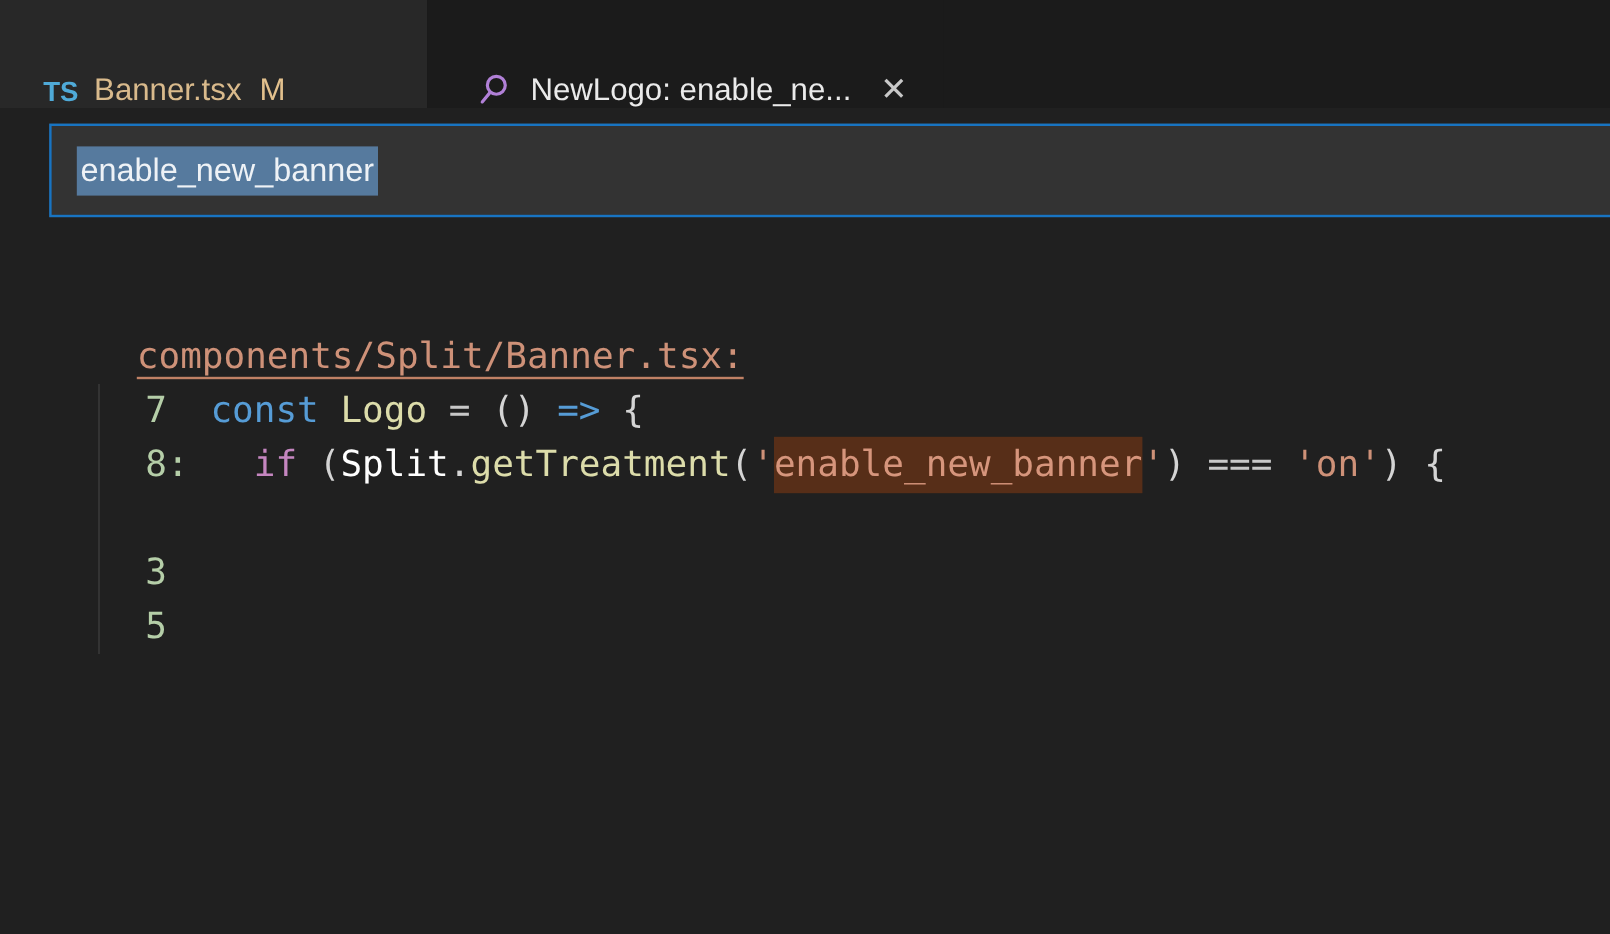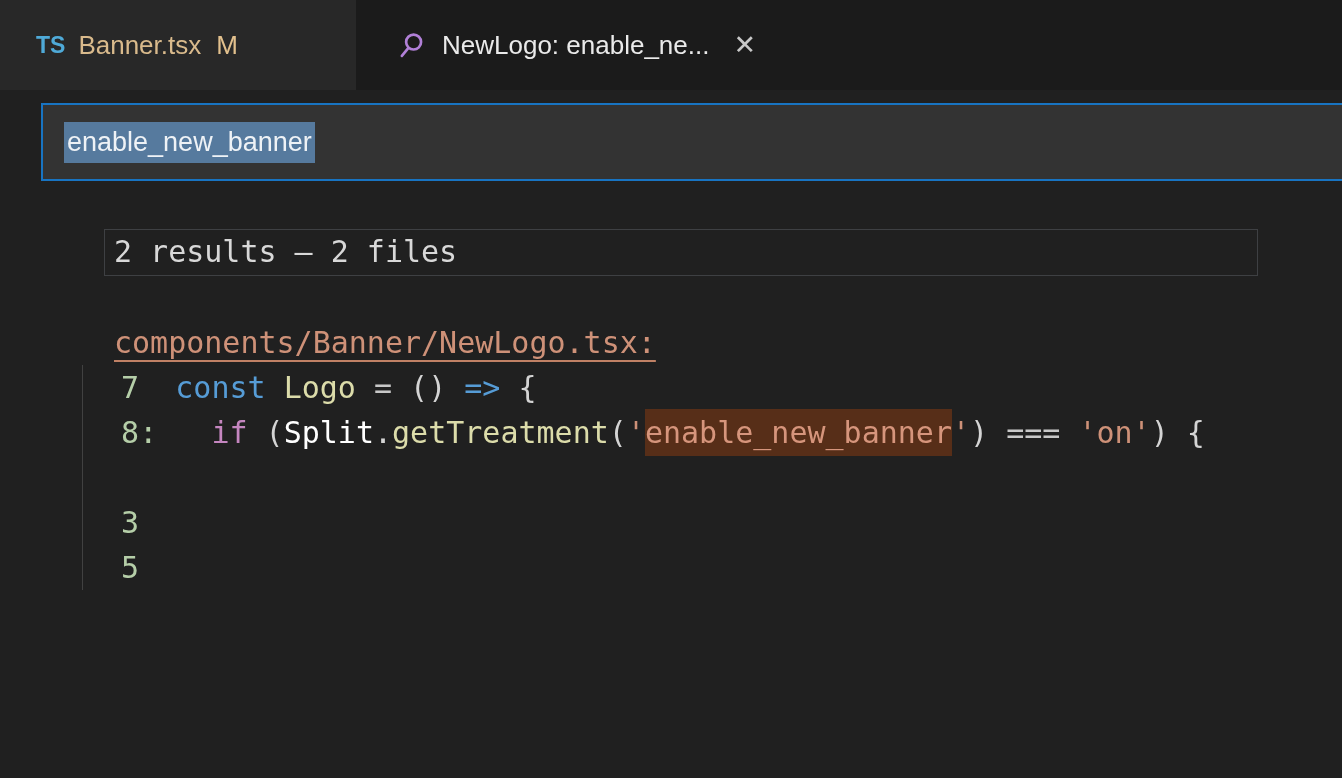--- a/index.html
+++ b/index.html
@@ -3,21 +3,21 @@
 <meta charset="utf-8">
 <style>
   html,body{margin:0;padding:0}
   body{
     width:1342px;height:778px;overflow:hidden;position:relative;
     background:#202020;font-family:"Liberation Sans",sans-serif;
     -webkit-font-smoothing:antialiased;
   }
   
   .tabbar{position:absolute;top:0;left:0;right:0;height:90px;background:#1b1b1b;display:flex}
-  .tab{display:flex;align-items:center;height:100%;box-sizing:border-box;cursor:default}
+  .tab{display:flex;align-items:flex-end;height:100%;box-sizing:border-box;cursor:default}
   .tab-inactive{background:#282828;width:356px;padding-left:36px}
   .tab-active{background:#1b1b1b;padding-left:40px;padding-right:30px}
   .ts-icon{color:#4faad8;font-weight:700;font-size:23px}
   .tab-label{font-size:26px;white-space:nowrap}
   .tab-inactive .tab-label{color:#d9ba8c;margin-left:13px}
   .badge-m{color:#e2c08d;font-size:26px;margin-left:15px;font-weight:400}
   .tab-active .tab-label{color:#eaeaea;margin-left:14px}
   .close-x{color:#c8c8c8;font-size:27px;margin-left:24px;font-weight:300}
   .search-icon{display:inline-block;width:32px;height:32px}
   
@@ -83,26 +83,23 @@
     <span class="tab-label">NewLogo: enable_ne...</span>
     <span class="close-x">✕</span>
   </div>
 </div>
 
 <div class="input-row" role="textbox">
   <span class="query-selected">enable_new_banner</span>
 </div>
 
 <div class="results">
-  <div class="summary-row">
-    <div class="summary-box">2 results — 2 files</div>
-  </div>
   <div class="spacer-row"></div>
   <div id="files-container">
-      <div class="file-heading"><span class="file-link">components/Banner/NewLogo.tsx:</span></div>
+      <div class="file-heading"><span class="file-link">components/Split/Banner.tsx:</span></div>
       <div class="file-block">
         <div class="code-line"><span class="c-num">  7  </span><span class="c-kw">const</span><span class="c-p"> </span><span class="c-fn">Logo</span><span class="c-p"> </span><span class="c-op">=</span><span class="c-p"> () </span><span class="c-kw">=&gt;</span><span class="c-p"> {</span></div>
         <div class="code-line"><span class="c-num">  8:</span><span class="c-p">   </span><span class="c-ctrl">if</span><span class="c-p"> (</span><span class="c-var">Split</span><span class="c-p">.</span><span class="c-fn">getTreatment</span><span class="c-p">(</span><span class="c-str">'</span><span class="c-hl">enable_new_banner</span><span class="c-str">'</span><span class="c-p">) </span><span class="c-op">===</span><span class="c-p"> </span><span class="c-str">'on'</span><span class="c-p">) {</span></div>
         <div class="code-line"></div>
       </div>
       <div class="file-block">
         <div class="code-line"><span class="c-num">  3</span></div>
         <div class="code-line"><span class="c-num">  5</span></div>
       </div>
     </div>

